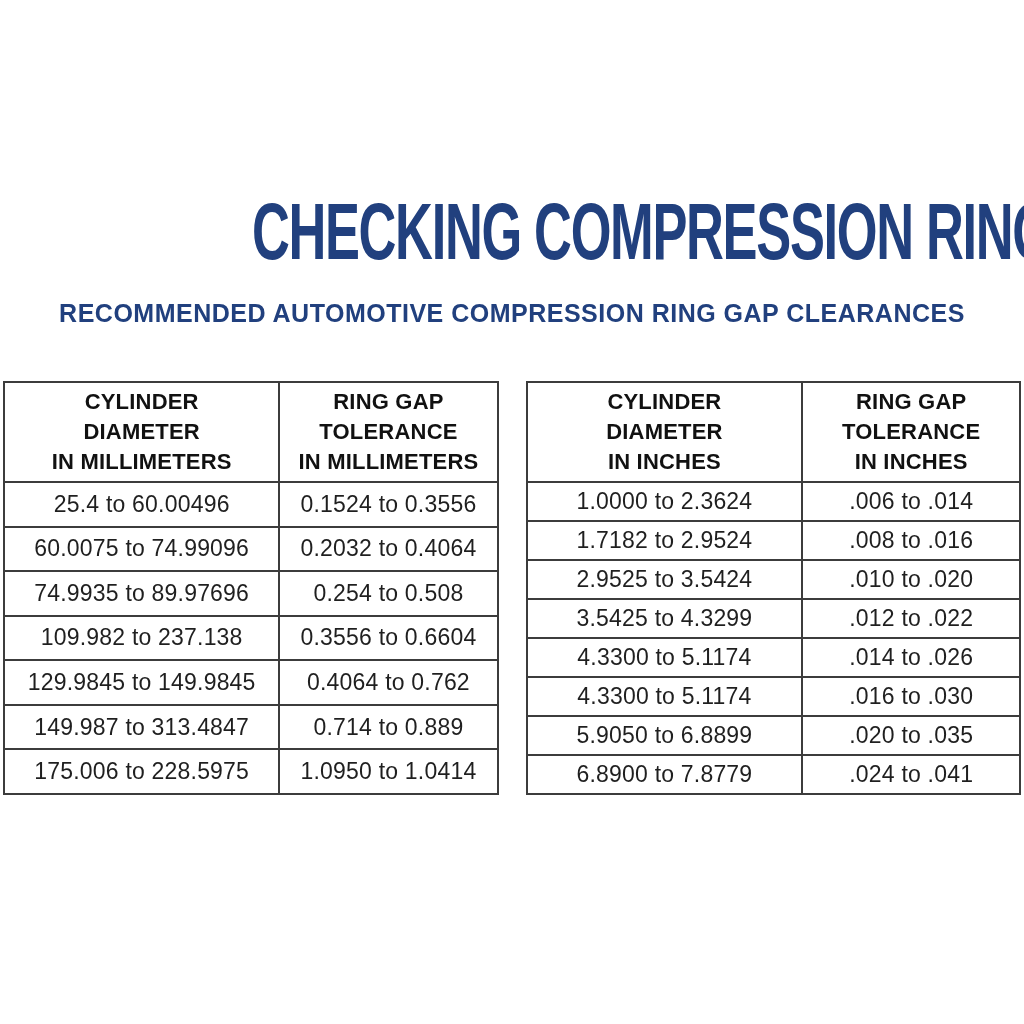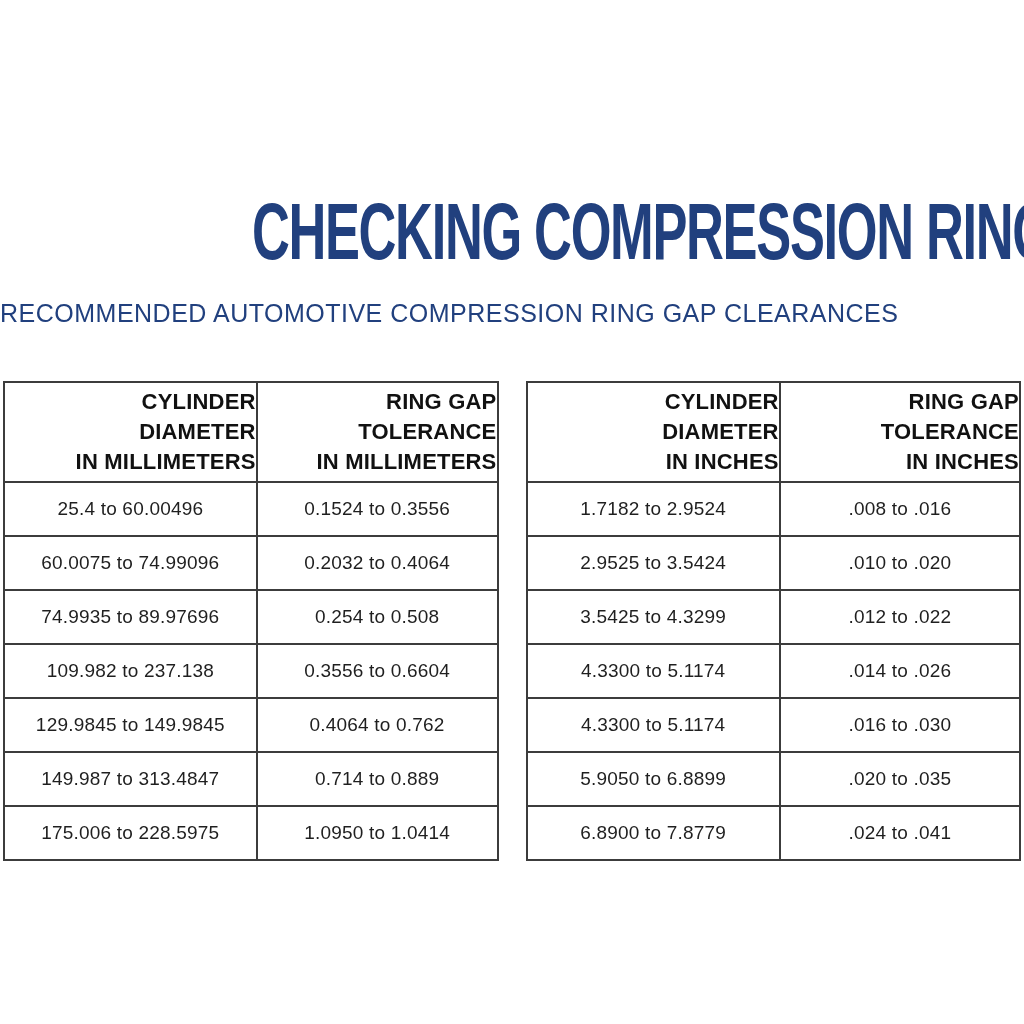--- a/index.html
+++ b/index.html
@@ -29,23 +29,24 @@
     font-size: 80px;
     line-height: 1;
     font-weight: bold;
     letter-spacing: -2px;
     color: var(--heading-blue);
     transform: scaleX(0.655);
     transform-origin: 50% 50%;
   }
   h2.page-subtitle {
     margin: 29px 0 0 0;
+    text-align: center;
     font-size: 25px;
     line-height: 1;
-    font-weight: normal;
+    font-weight: bold;
     letter-spacing: 0.5px;
     color: var(--heading-blue);
   }
   .tables {
     display: flex;
     gap: 27px;
     margin-top: 55px;
     padding: 0 3px;
   }
   table.spec-table {
@@ -59,29 +60,28 @@
     text-align: center;
     vertical-align: middle;
     padding: 0;
   }
   .spec-table th {
     height: 100px;
     font-size: 22px;
     font-weight: bold;
     color: #111111;
     letter-spacing: 0.2px;
-    text-align: right;
   }
   .spec-table th .hline {
     display: block;
     line-height: 30px;
   }
   .spec-table td {
-    height: 54px;
-    font-size: 19px;
+    height: 39px;
+    font-size: 23px;
     font-weight: normal;
     color: var(--body-text);
     letter-spacing: 0.2px;
   }
 </style>
 </head>
 <body>
 
 <main>
 
@@ -150,20 +150,24 @@
           </th>
           <th>
             <span class="hline">RING GAP</span>
             <span class="hline">TOLERANCE</span>
             <span class="hline">IN INCHES</span>
           </th>
         </tr>
       </thead>
       <tbody>
         <tr>
+          <td>1.0000 to 2.3624</td>
+          <td>.006 to .014</td>
+        </tr>
+        <tr>
           <td>1.7182 to 2.9524</td>
           <td>.008 to .016</td>
         </tr>
         <tr>
           <td>2.9525 to 3.5424</td>
           <td>.010 to .020</td>
         </tr>
         <tr>
           <td>3.5425 to 4.3299</td>
           <td>.012 to .022</td>

